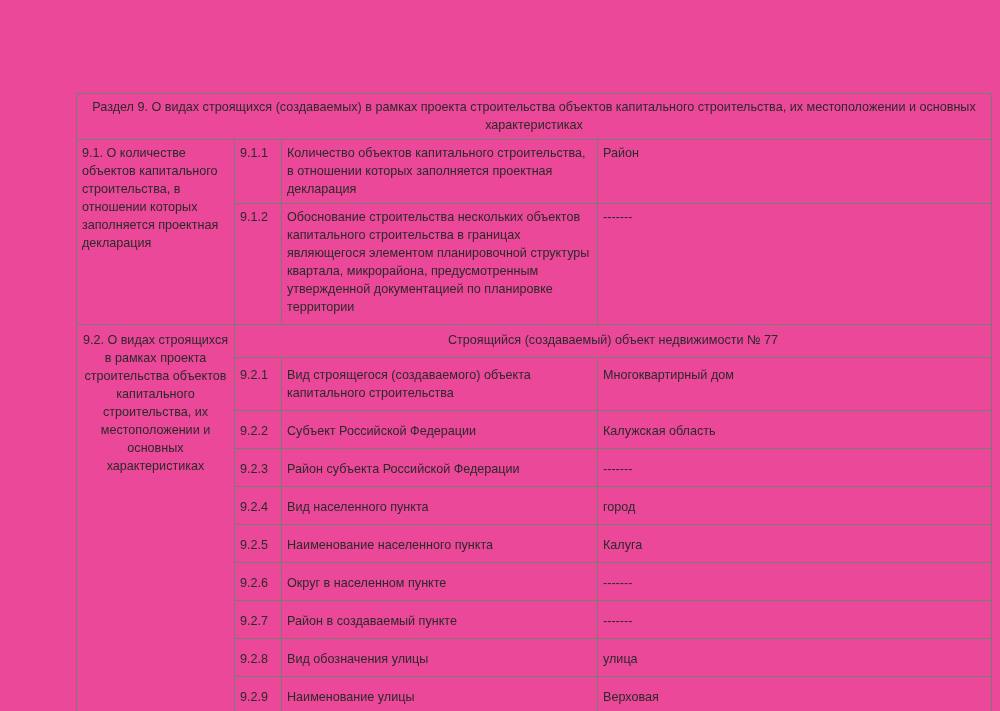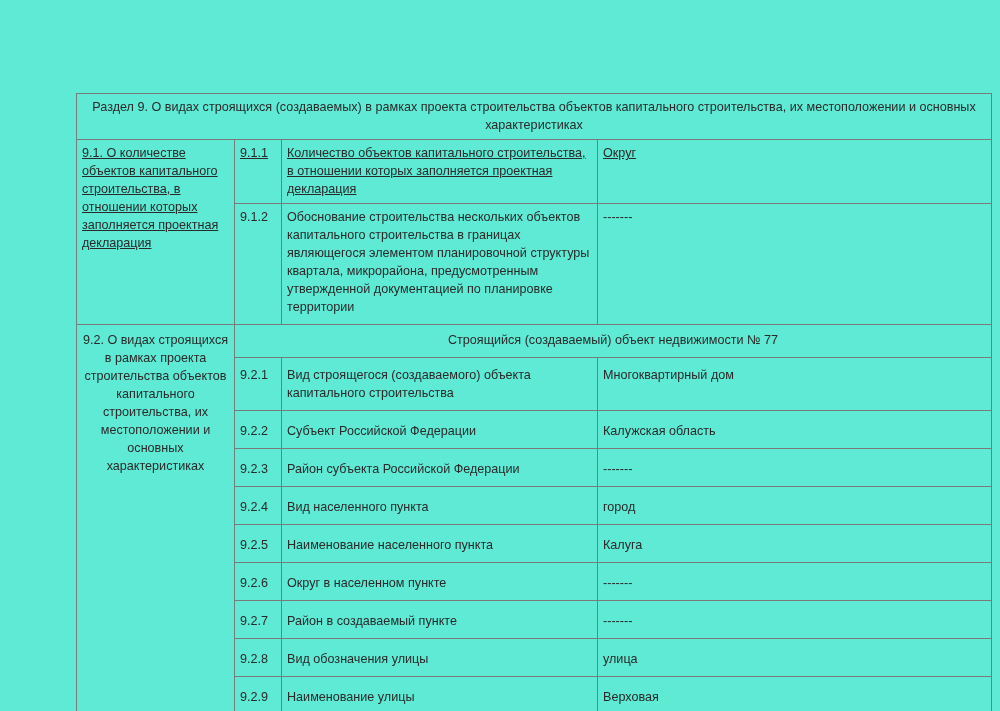--- a/index.html
+++ b/index.html
@@ -1,35 +1,35 @@
 <!DOCTYPE html>
 <html><head>
 <meta charset="utf-8">
 <style>
   html, body { margin: 0; padding: 0; }
   body {
     width: 1000px; height: 711px; background: #fdfdfd; position: relative; overflow: hidden;
     font-family: "Liberation Sans", sans-serif; color: #2a2a2a;
   }
-  .page { position: absolute; left: 0; top: 0; width: 1000px; height: 711px; background: #5eead4; }
+  .page { position: absolute; left: 0; top: 0; width: 1000px; height: 711px; background: #ec4899; }
   table.doc {
     position: absolute; left: 76px; top: 93px; width: 915px;
     border-collapse: collapse; table-layout: fixed;
     font-size: 12.6px; line-height: 18px;
   }
   table.doc td {
     border: 1px solid #7a7a7a; vertical-align: top; padding: 4px 5px 5px 5px;
   }
   col.c1 { width: 158px; }
   col.c2 { width: 47px; }
   col.c3 { width: 316px; }
   col.c4 { width: 394px; }
   td.title { text-align: center; padding: 10px 10px 7px 10px; height: 36px; }
   td.vmid { vertical-align: middle; }
-  tr.r911 td { height: 53px; text-decoration: underline; }
+  tr.r911 td { height: 53px; }
   tr.r912 td { height: 111px; }
   tr.robj td { height: 21px; padding-top: 6px; text-align: center; }
   tr.r921 td { height: 39px; padding-top: 8px; }
   tr.rs td { height: 21px; padding-top: 11px; }
 </style>
 </head>
 <body>
 
 <div class="page">
 <table class="doc">
@@ -41,21 +41,21 @@
       </colgroup>
   <tbody>
         <tr>
     <td colspan="4" class="title">Раздел 9. О видах строящихся (создаваемых) в рамках проекта строительства объектов капитального строительства, их местоположении и основных характеристиках</td>
   </tr>
 
   <tr class="r911">
     <td rowspan="2">9.1. О количестве объектов капитального строительства, в отношении которых заполняется проектная декларация</td>
     <td>9.1.1</td>
     <td>Количество объектов капитального строительства, в отношении которых заполняется проектная декларация</td>
-    <td>Округ</td>
+    <td>Район</td>
   </tr>
   <tr class="r912">
     <td>9.1.2</td>
     <td>Обоснование строительства нескольких объектов капитального строительства в границах являющегося элементом планировочной структуры квартала, микрорайона, предусмотренным утвержденной документацией по планировке территории</td>
     <td class="vmid">-------</td>
   </tr>
 
   <tr class="robj">
     <td rowspan="10">9.2. О видах строящихся в рамках проекта строительства объектов капитального строительства, их местоположении и основных характеристиках</td>
     <td colspan="3">Строящийся (создаваемый) объект недвижимости № 77</td>

